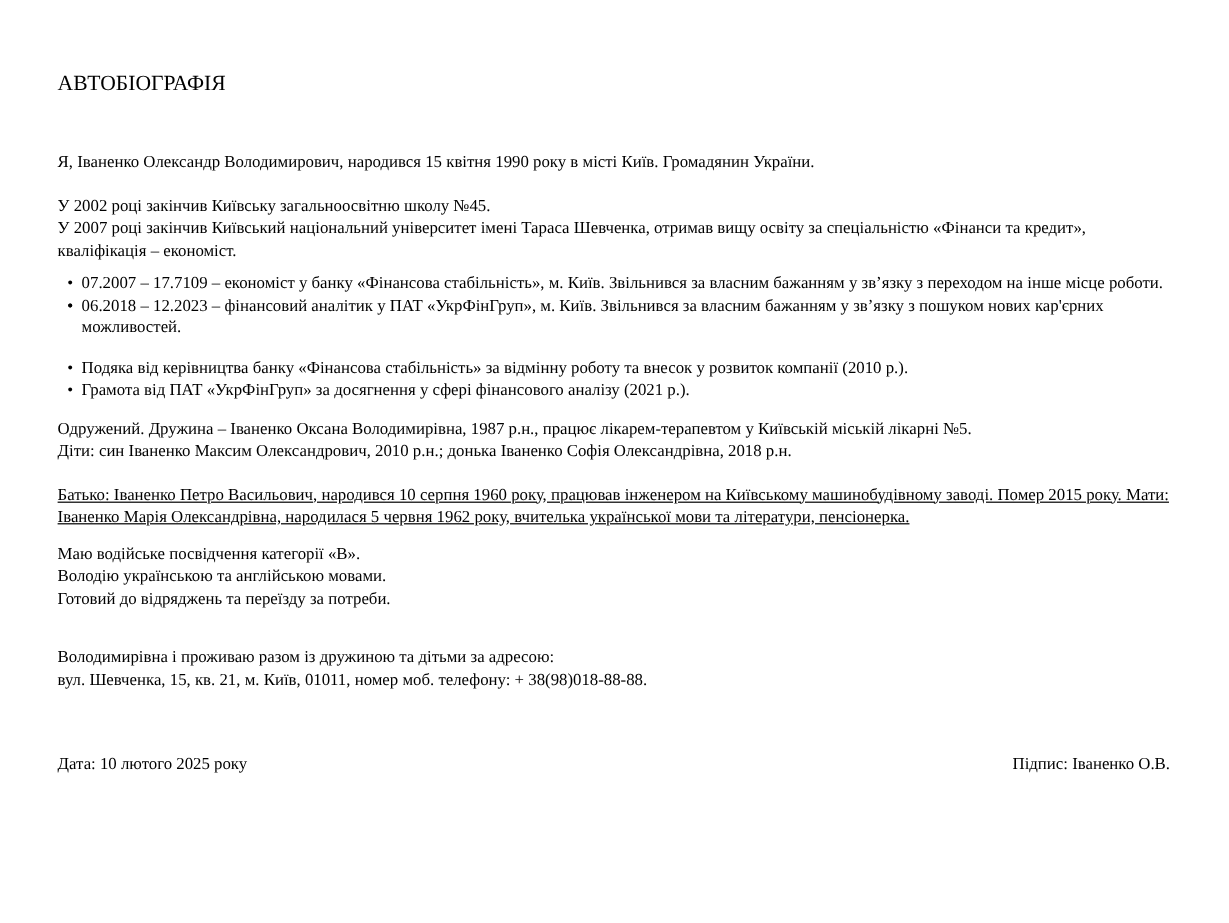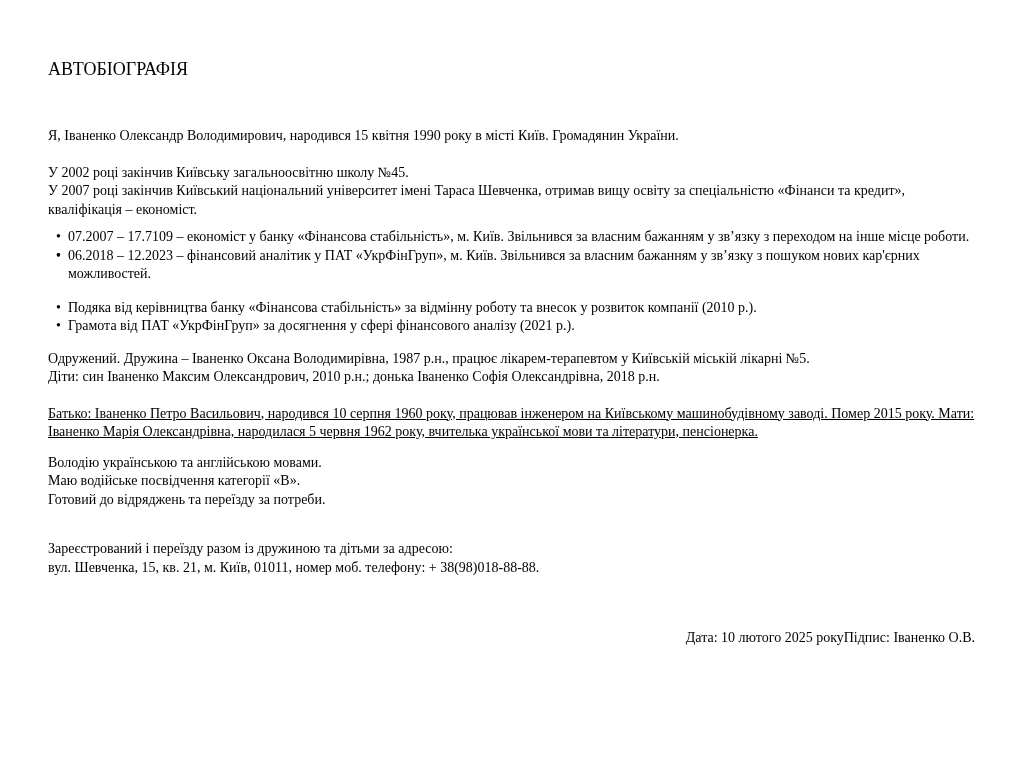--- a/index.html
+++ b/index.html
@@ -39,21 +39,21 @@
   ul.list li { position: relative; }
   .marker {
     position: absolute;
     left: -12px;
     top: 0;
   }
 
   .footer {
     margin-top: 52px;
     display: flex;
-    justify-content: flex-end;
+    justify-content: space-between;
   }
   .footer .sig { }
 </style>
 </head>
 <body>
 
 <div class="page">
 
   <h1 class="title">АВТОБІОГРАФІЯ</h1>
 
@@ -91,27 +91,27 @@
 
 
   <div class="p family">
     <div>Одружений. Дружина – Іваненко Оксана Володимирівна, 1987 р.н., працює лікарем-терапевтом у Київській міській лікарні №5.</div>
     <div>Діти: син Іваненко Максим Олександрович, 2010 р.н.; донька Іваненко Софія Олександрівна, 2018 р.н.</div>
   </div>
 
   <p class="p parents">Батько: Іваненко Петро Васильович, народився 10 серпня 1960 року, працював інженером на Київському машинобудівному заводі. Помер 2015 року. Мати: Іваненко Марія Олександрівна, народилася 5 червня 1962 року, вчителька української мови та літератури, пенсіонерка.</p>
 
   <div class="p skills">
+    <div>Маю водійське посвідчення категорії «В».</div>
     <div>Володію українською та англійською мовами.</div>
-    <div>Маю водійське посвідчення категорії «В».</div>
     <div>Готовий до відряджень та переїзду за потреби.</div>
   </div>
 
   <div class="p address">
-    <div>Зареєстрований і переїзду разом із дружиною та дітьми за адресою:</div>
+    <div>Володимирівна і проживаю разом із дружиною та дітьми за адресою:</div>
     <div>вул. Шевченка, 15, кв. 21, м. Київ, 01011, номер моб. телефону: + 38(98)018-88-88.</div>
   </div>
 
   <div class="footer">
     <span>Дата: 10 лютого 2025 року</span>
     <span class="sig">Підпис: Іваненко О.В.</span>
   </div>
 
 </div>
 

